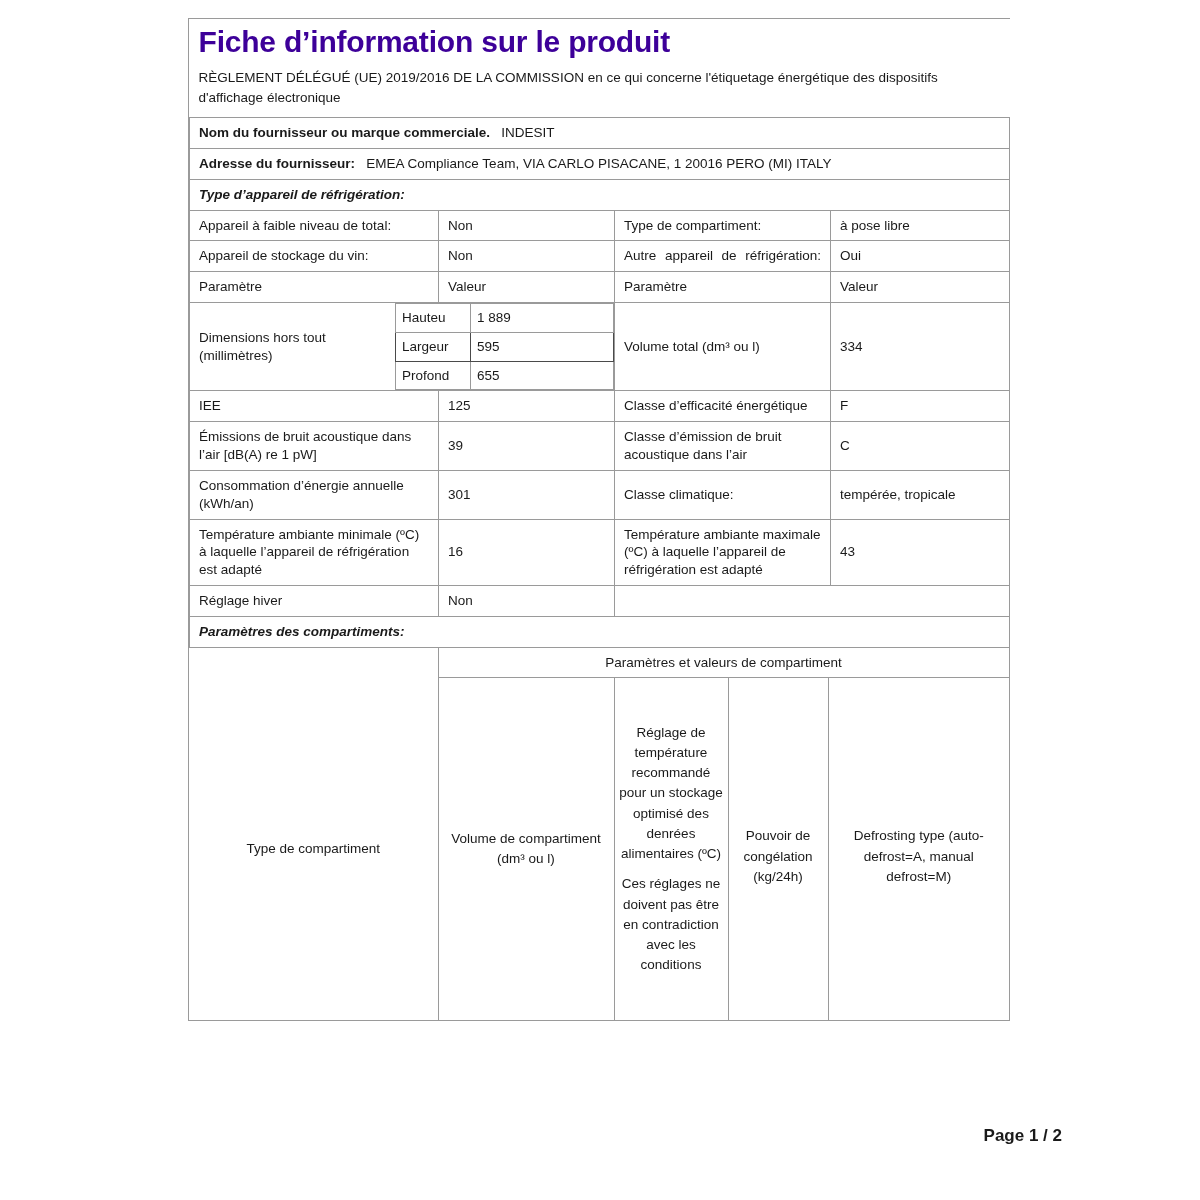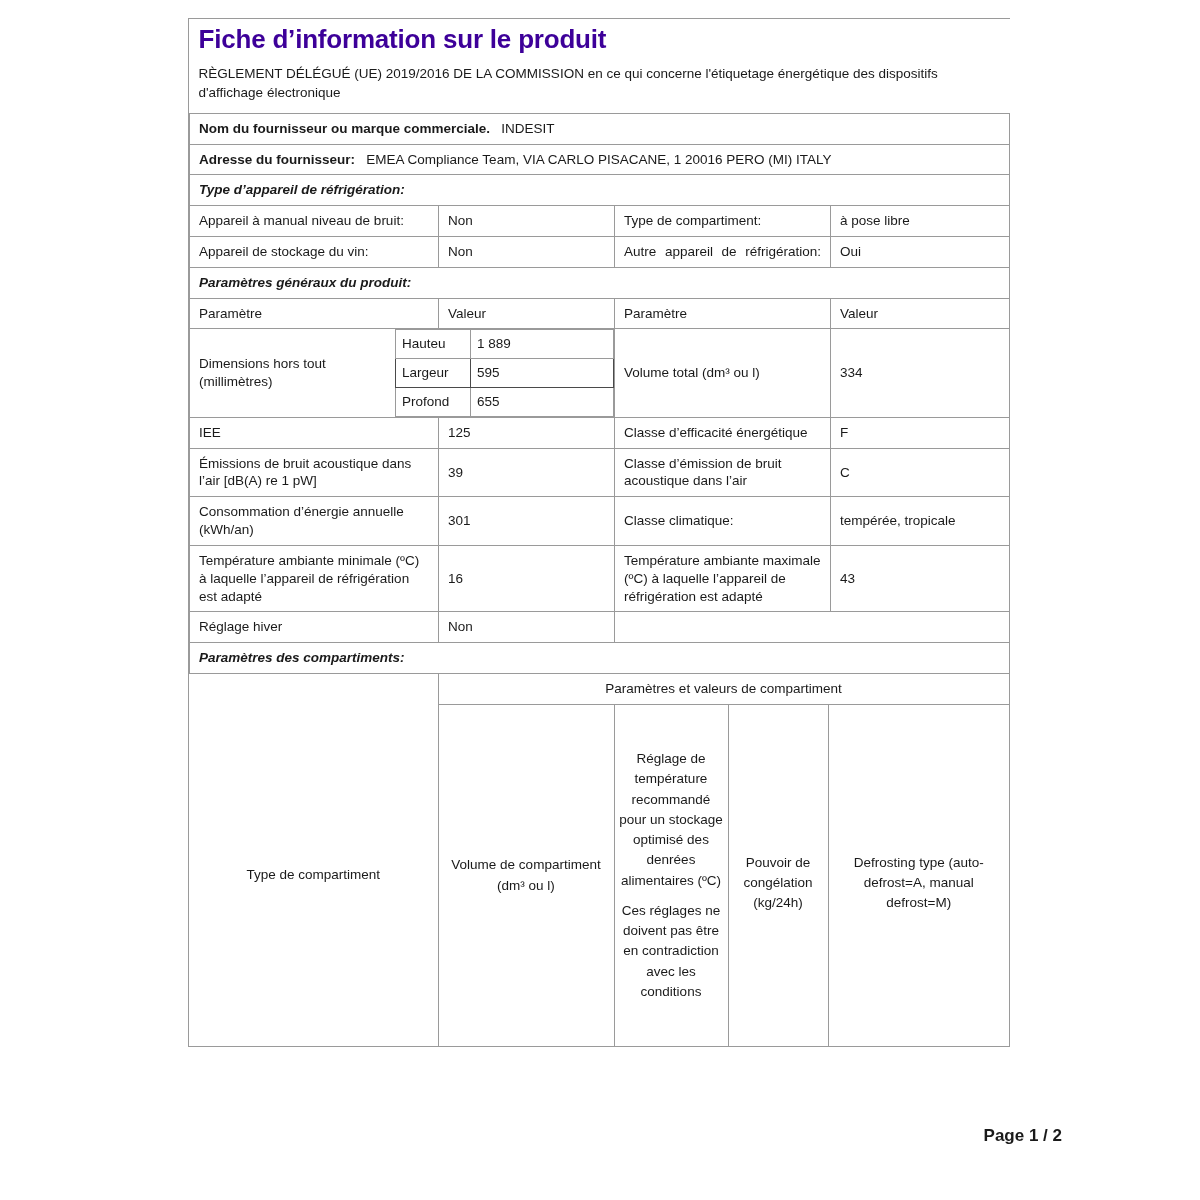--- a/index.html
+++ b/index.html
@@ -47,21 +47,21 @@
     vertical-align: middle;
     word-wrap: break-word;
     background: #ffffff;
   }
 
   
   .title-cell { border: none !important; padding: 10px 12px 4px 12px; }
   .doc-title {
     color: #3d0099;
     font-weight: bold;
-    font-size: 26px;
+    font-size: 30px;
     letter-spacing: -0.2px;
     line-height: 1.1;
     margin: 0 0 10px 0;
   }
   .doc-subtitle {
     font-size: 13.5px;
     line-height: 1.45;
     color: #1a1a1a;
     margin: 0 0 4px 0;
   }
@@ -174,36 +174,33 @@
           <span class="val-normal">EMEA Compliance Team, VIA CARLO PISACANE, 1 20016 PERO (MI) ITALY</span>
         </td>
       </tr>
 
 
       <tr class="section-head">
         <td colspan="4">Type d’appareil de réfrigération:</td>
       </tr>
 
       <tr>
-        <td>Appareil à manual niveau de bruit:</td>
+        <td>Appareil à faible niveau de total:</td>
         <td>Non</td>
         <td>Type de compartiment:</td>
         <td>à pose libre</td>
       </tr>
 
       <tr>
         <td>Appareil de stockage du vin:</td>
         <td>Non</td>
         <td class="justify-lbl">Autre appareil de réfrigération:</td>
         <td>Oui</td>
       </tr>
 
-      <tr class="section-head">
-        <td colspan="4">Paramètres généraux du produit:</td>
-      </tr>
 
       <tr>
         <td>Paramètre</td>
         <td>Valeur</td>
         <td>Paramètre</td>
         <td>Valeur</td>
       </tr>
 
       <tr>
         <td colspan="2" class="dim-outer">

